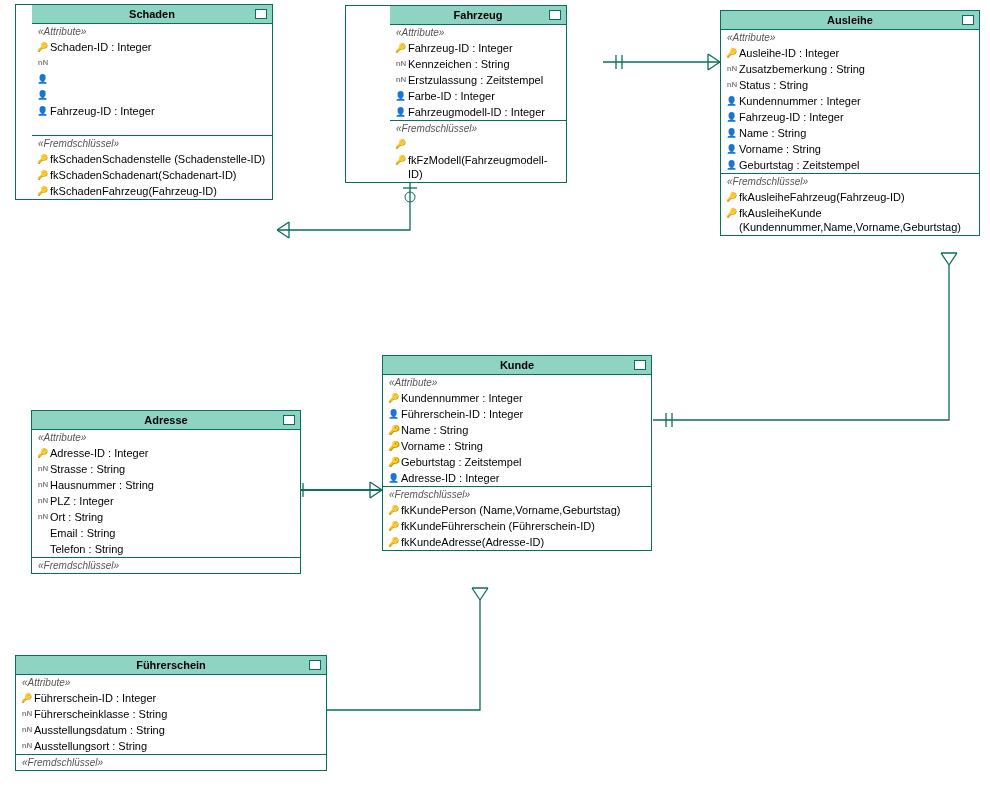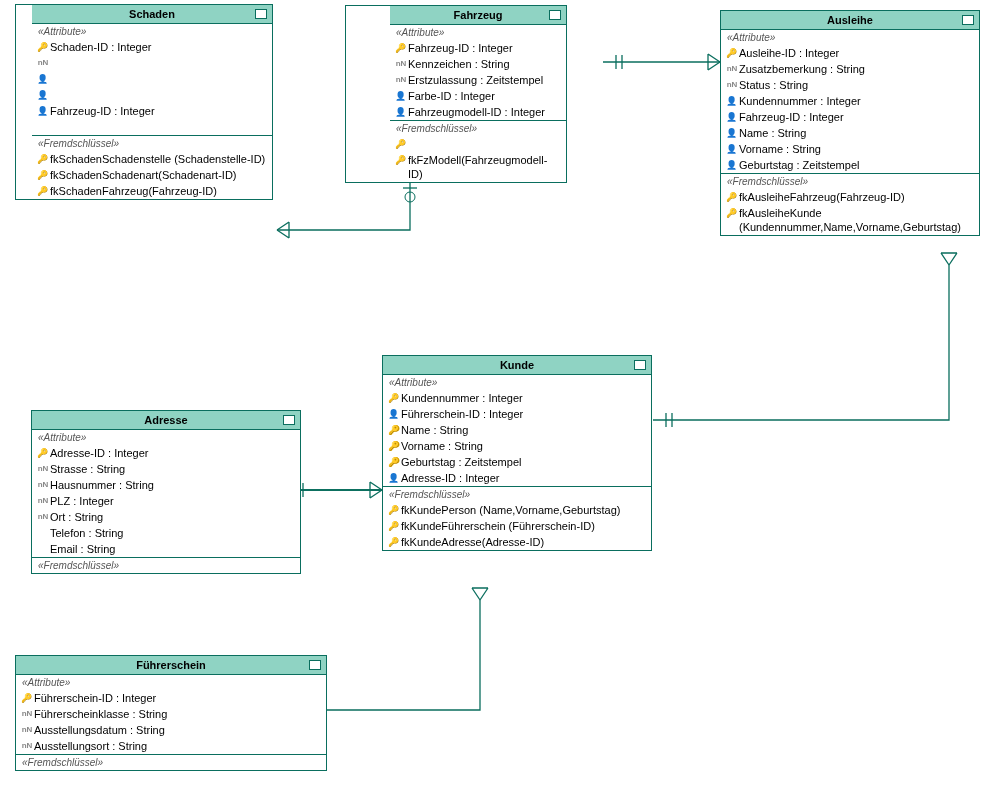--- a/index.html
+++ b/index.html
@@ -329,26 +329,26 @@
       <div class="attr-row">
         <span class="attr-icon nn">nN</span>
         <span class="attr-text">PLZ : Integer</span>
       </div>
       <div class="attr-row">
         <span class="attr-icon nn">nN</span>
         <span class="attr-text">Ort : String</span>
       </div>
       <div class="attr-row">
         <span class="attr-icon ">&nbsp;</span>
+        <span class="attr-text">Email : String</span>
+      </div>
+      <div class="attr-row">
+        <span class="attr-icon ">&nbsp;</span>
         <span class="attr-text">Telefon : String</span>
       </div>
-      <div class="attr-row">
-        <span class="attr-icon ">&nbsp;</span>
-        <span class="attr-text">Email : String</span>
-      </div>
     </div>
   <div class="sep"></div>
   <div class="section-label">«Fremdschlüssel»</div>
 </div>
 
 <div class="entity" style="left:15px; top:655px; width:312px;">
   <div class="entity-header">
     <span>Führerschein</span>
     <span class="header-icon"></span>
   </div>

